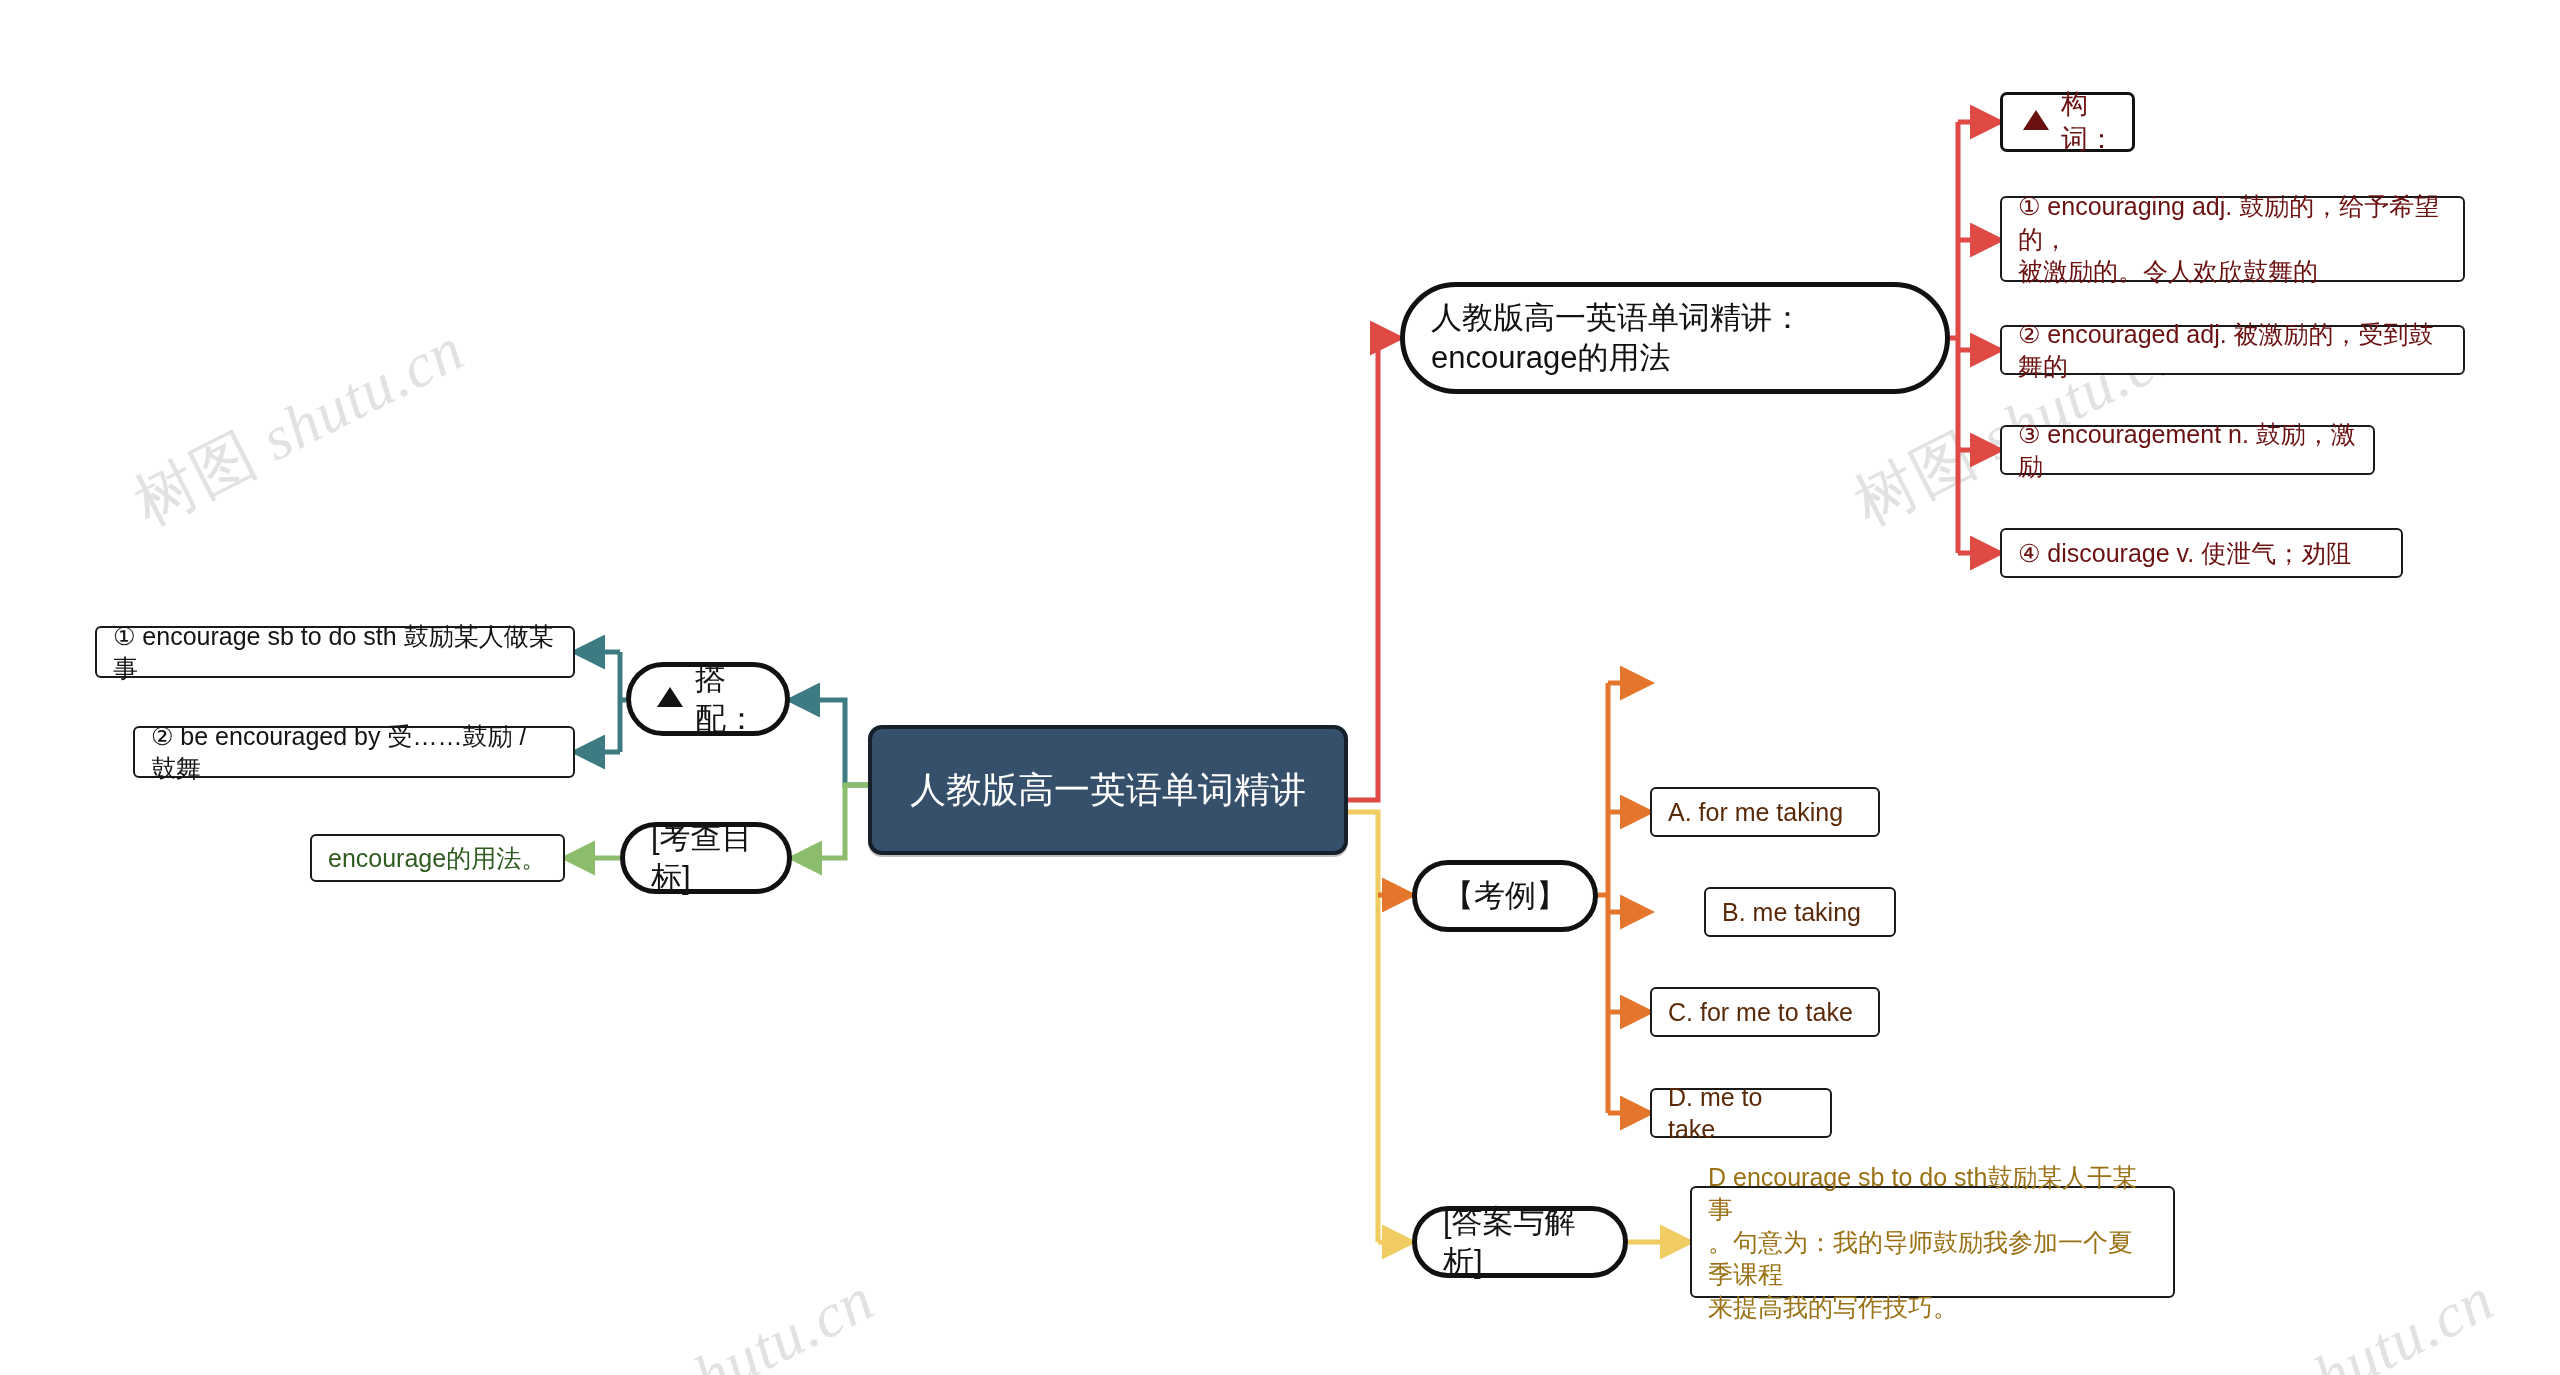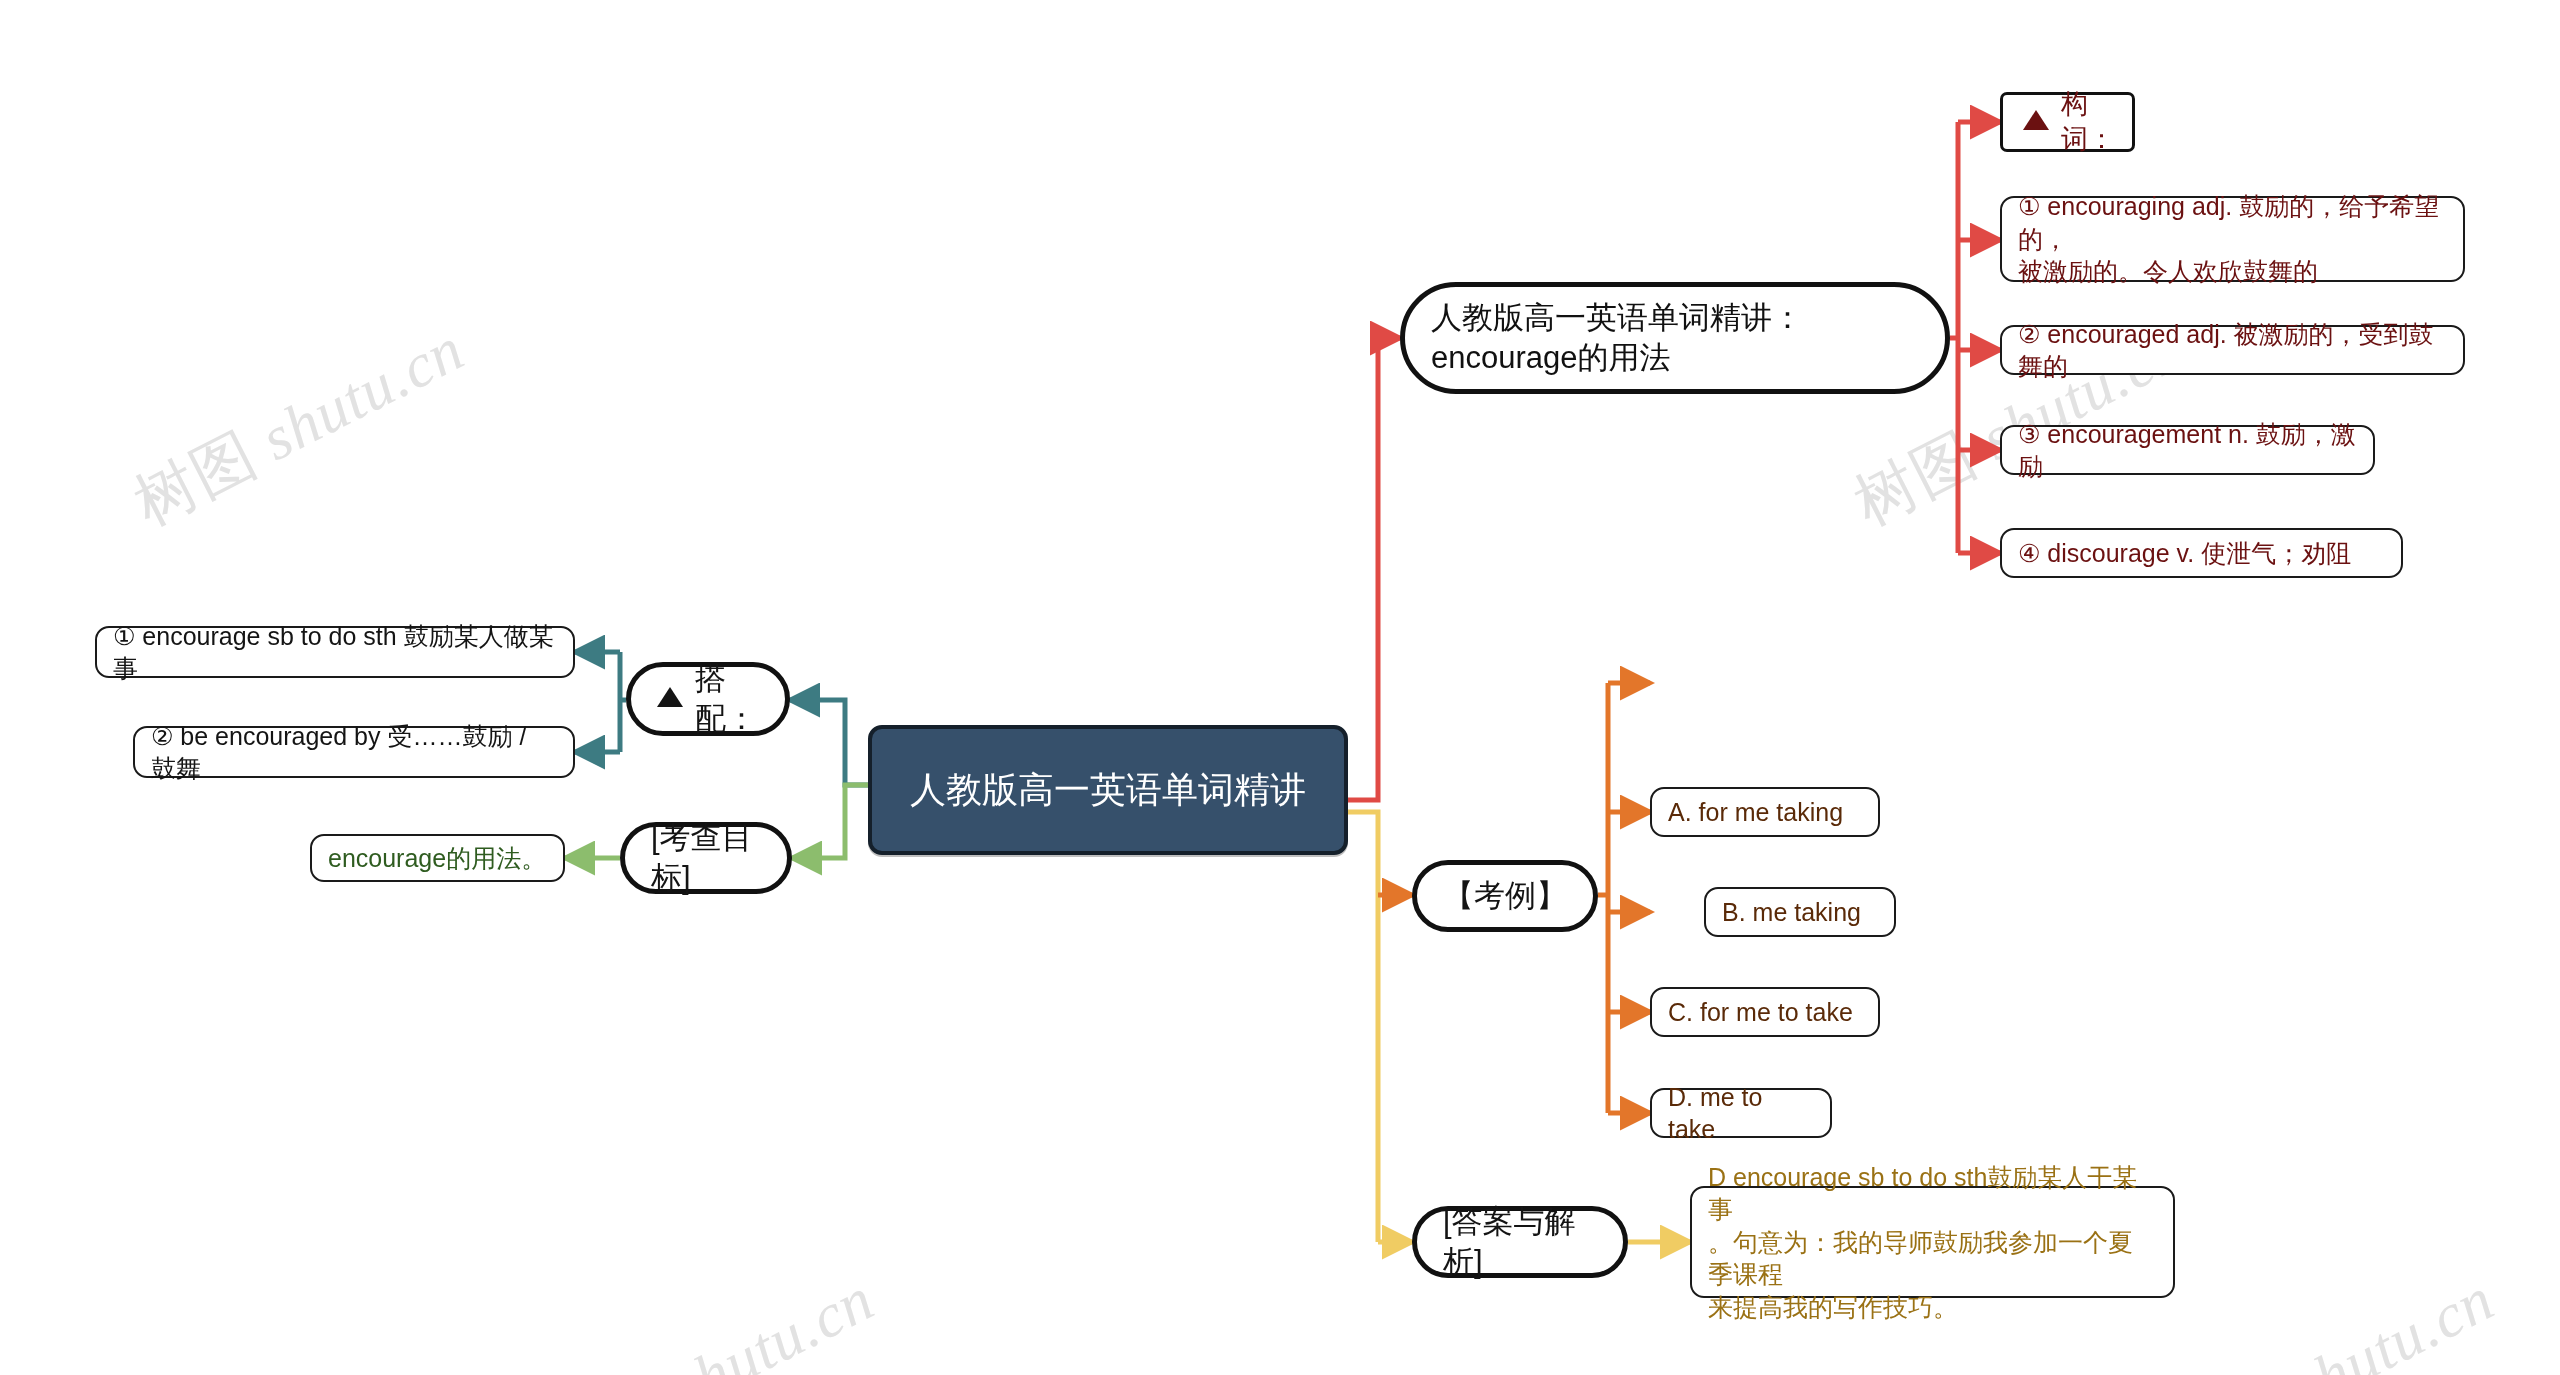--- a/index.html
+++ b/index.html
@@ -60,21 +60,21 @@
   }
   
   .hbox {
     border: 3px solid #111111;
     border-radius: 22px;
     padding: 10px 20px;
     font-size: 27px;
   }
   .sbox {
     border: 2px solid #1a1a1a;
-    border-radius: 14px;
+    border-radius: 6px;
     padding: 9px 16px;
     font-size: 25px;
   }
   
   #root-node {
     background: #36506b;
     border: 4px solid #15202b;
     border-radius: 14px;
     color: #ffffff;
     font-size: 36px;

